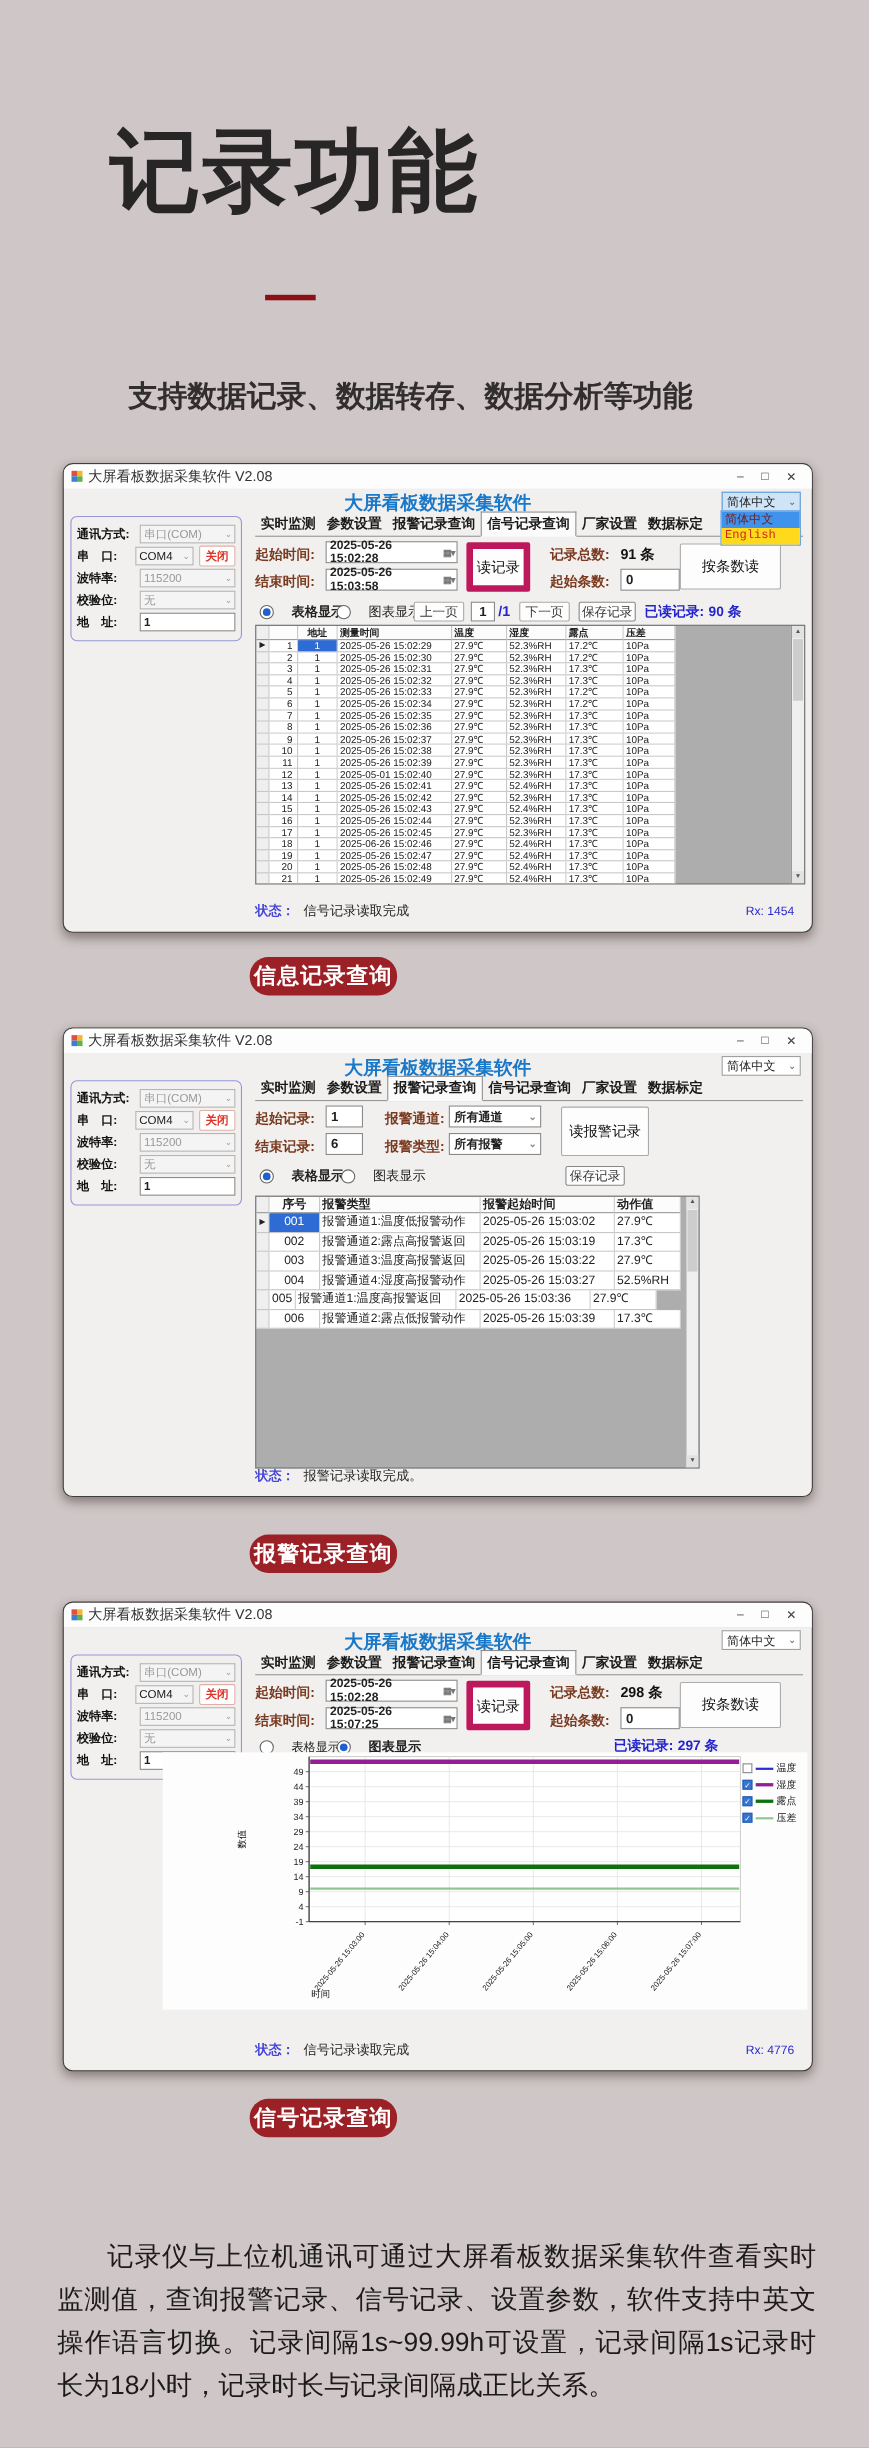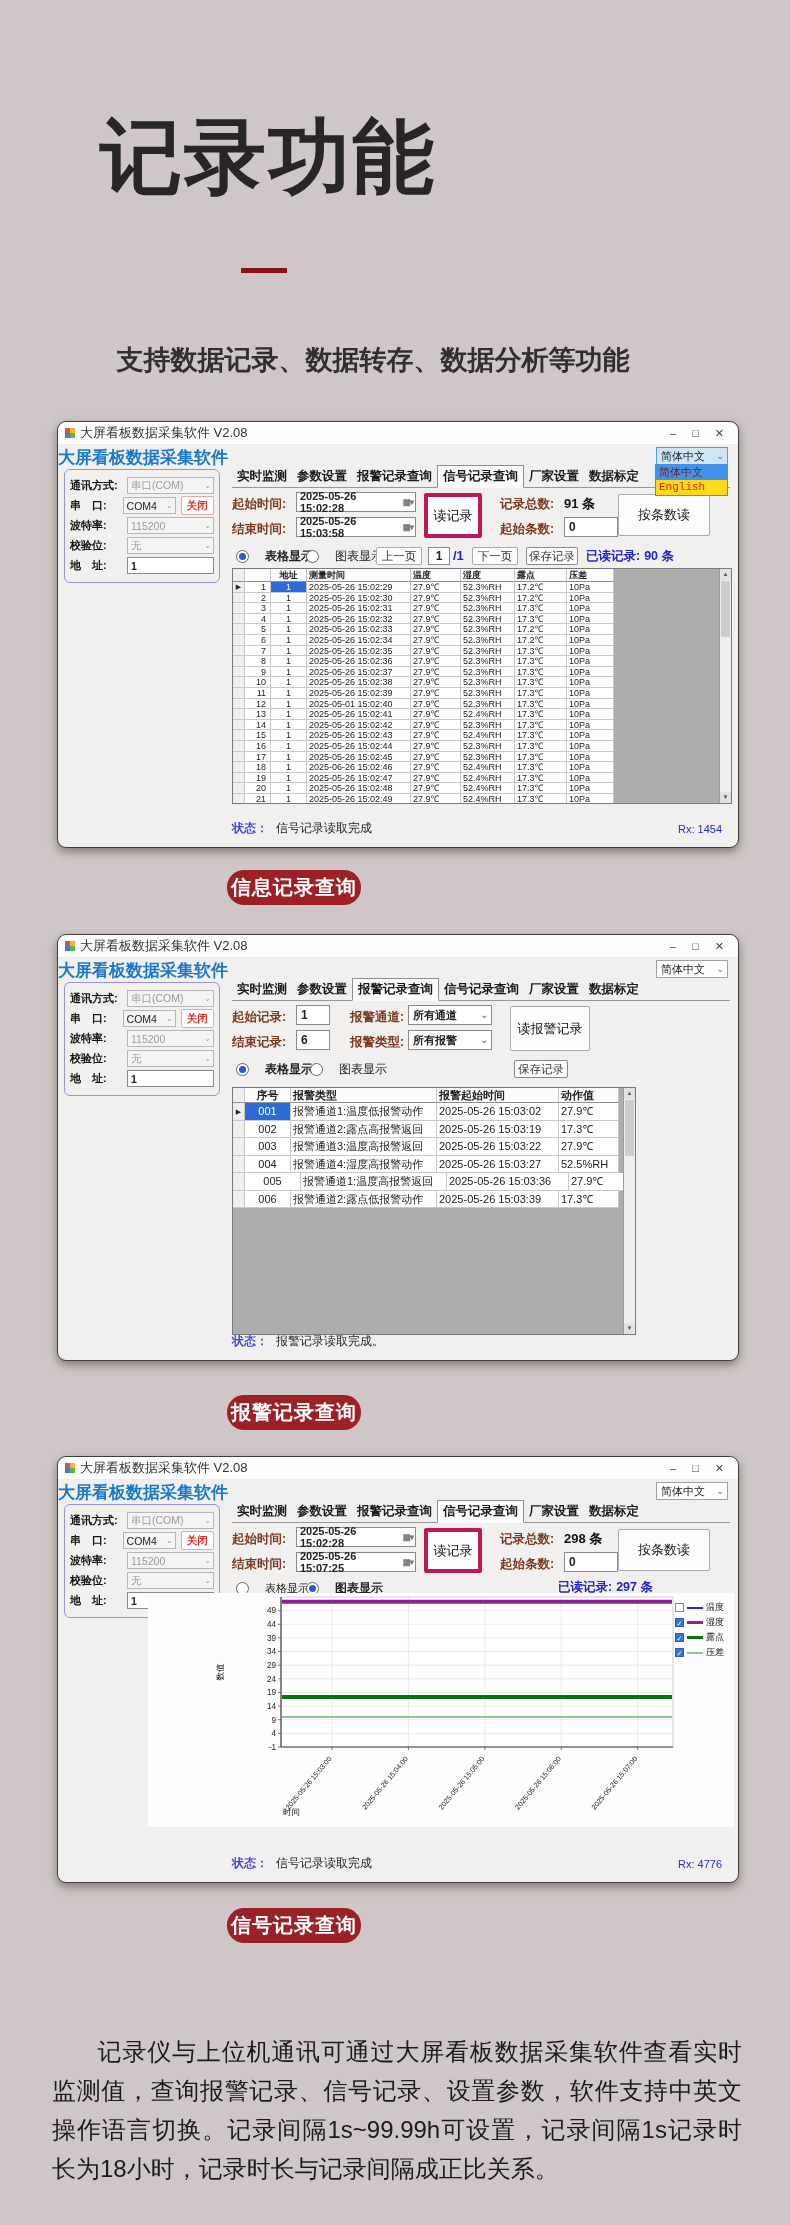--- a/index.html
+++ b/index.html
@@ -15,21 +15,21 @@
   .win{position:absolute;left:57px;width:680px;height:425px;background:#f1f0ef;
     border:1px solid #3f3f3f;border-radius:9px;box-shadow:0 4px 10px rgba(46,26,26,.45);overflow:hidden;}
   .titlebar{height:22px;background:#fdfdfd;border-bottom:1px solid #ececec;display:flex;align-items:center;border-radius:9px 9px 0 0;}
   .app-ico{width:10px;height:10px;margin:0 5px 0 7px;display:grid;grid-template-columns:5px 5px;grid-template-rows:5px 5px;}
   .app-ico i{display:block;}
   .app-ico i:nth-child(1){background:#e34f3f;} .app-ico i:nth-child(2){background:#f5b52e;}
   .app-ico i:nth-child(3){background:#3a7fd4;} .app-ico i:nth-child(4){background:#62b346;}
   .tb-title{font-size:13px;color:#333;}
   .tb-btns{margin-left:auto;display:flex;gap:16px;padding-right:14px;font-size:11px;color:#444;}
   .tb-btns span{cursor:default;}
-  .app-title{position:absolute;top:24px;left:0;right:0;text-align:left;font-size:17px;font-weight:bold;color:#1a78c8;}
+  .app-title{position:absolute;top:24px;left:0;right:0;text-align:center;font-size:17px;font-weight:bold;color:#1a78c8;}
   .lang{position:absolute;top:25px;right:10px;width:66px;height:16px;background:#fff;border:1px solid #a0a0a0;
     display:flex;align-items:center;font-size:11px;padding-left:4px;z-index:6;}
   .lang.open{background:#cfe4f7;border-color:#5a9ad8;}
   .lang .arr{margin-left:auto;padding-right:3px;font-style:normal;color:#666;font-size:9px;}
   .lang-list{position:absolute;top:42px;right:10px;width:71px;border:1px solid #4a90d9;z-index:6;background:#fff;}
   .lang-list .opt{height:15px;line-height:15px;font-size:11px;padding-left:3px;}
   .lang-list .opt:nth-child(1){background:#3f93ec;color:#701c1c;}
   .lang-list .opt:nth-child(2){background:#ffd91c;color:#d2281a;font-family:"Liberation Mono",monospace;}
   .tabs{position:absolute;left:174px;right:8px;top:45px;height:20px;display:flex;align-items:flex-end;border-bottom:1px solid #979797;}
   .tab{font-size:12.5px;font-weight:bold;color:#1a1a1a;padding:2px 5px;white-space:nowrap;}
@@ -52,21 +52,21 @@
   .dtin{position:absolute;width:120px;height:20px;background:#fff;border:1px solid #8a8a8a;display:flex;align-items:center;
     font-size:11px;font-weight:bold;padding-left:3px;box-sizing:border-box;}
   .dtin .cal{margin-left:auto;font-style:normal;color:#777;font-size:8.5px;padding-right:2px;letter-spacing:-1px;}
   .tin{position:absolute;background:#fff;border:1px solid #8a8a8a;font-size:12px;font-weight:bold;
     display:flex;align-items:center;padding-left:4px;box-sizing:border-box;}
   .fsel{position:absolute;height:20px;background:#fff;border:1px solid #8a8a8a;display:flex;align-items:center;
     font-size:11px;font-weight:600;padding-left:4px;box-sizing:border-box;}
   .fsel .arr{margin-left:auto;color:#888;font-style:normal;font-size:9px;padding-right:3px;}
   .btn{position:absolute;background:#fdfdfd;border:1px solid #ababab;border-radius:2px;display:flex;align-items:center;
     justify-content:center;font-size:13px;color:#111;box-sizing:border-box;}
-  .btn.focus{border:4px solid #be185d;}
+  .btn.focus{border:6px solid #be185d;}
   .btn.sm{font-size:11.5px;height:18px;color:#333;}
   .radio{position:absolute;display:flex;align-items:center;gap:16px;font-size:12px;color:#222;height:16px;}
   .rd{width:11px;height:11px;border:1px solid #666;border-radius:50%;background:#fff;position:relative;display:inline-block;}
   .radio.on .rd::after{content:"";position:absolute;inset:2px;border-radius:50%;background:#1f5fd0;}
   .radio.on{font-weight:bold;}
   .blue{color:#2323cf;font-weight:bold;}
   .readcnt{position:absolute;font-size:12.5px;display:flex;gap:4px;}
   
   .tbl{position:absolute;background:#adadad;border:1px solid #787878;overflow:hidden;}
   .tbl .tr{display:flex;}
@@ -571,21 +571,21 @@
         </div>
         <div class="tr">
           <span class="td selc" style="width:12px"></span>
           <span class="td c" style="width:46px">004</span>
           <span class="td " style="width:146px">报警通道4:湿度高报警动作</span>
           <span class="td " style="width:122px">2025-05-26 15:03:27</span>
           <span class="td " style="width:60px">52.5%RH</span>
         </div>
         <div class="tr">
           <span class="td selc" style="width:12px"></span>
-          <span class="td c" style="width:56px">005</span>
+          <span class="td c" style="width:24px">005</span>
           <span class="td " style="width:146px">报警通道1:温度高报警返回</span>
           <span class="td " style="width:122px">2025-05-26 15:03:36</span>
           <span class="td " style="width:60px">27.9℃</span>
         </div>
         <div class="tr">
           <span class="td selc" style="width:12px"></span>
           <span class="td c" style="width:46px">006</span>
           <span class="td " style="width:146px">报警通道2:露点低报警动作</span>
           <span class="td " style="width:122px">2025-05-26 15:03:39</span>
           <span class="td " style="width:60px">17.3℃</span>

